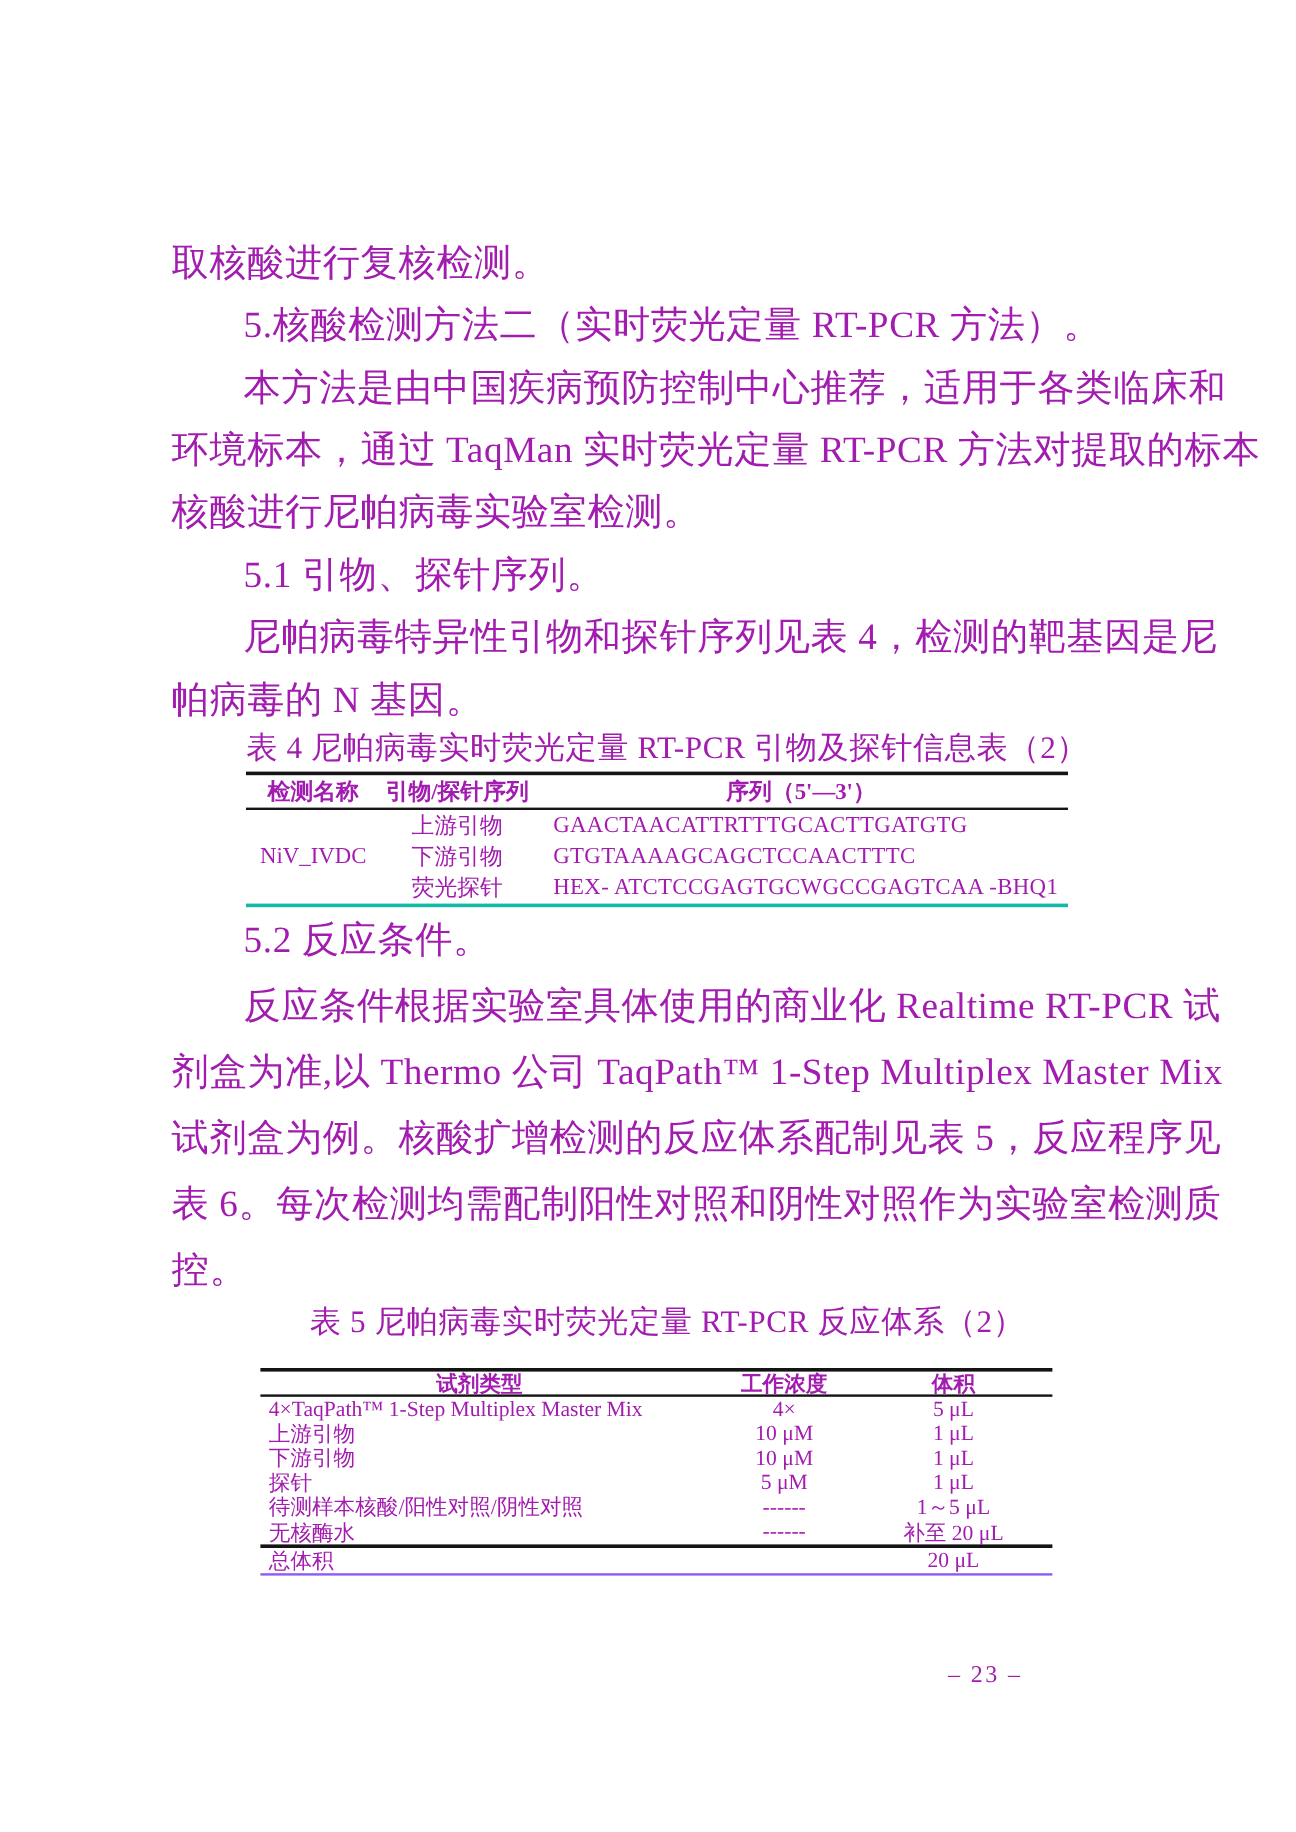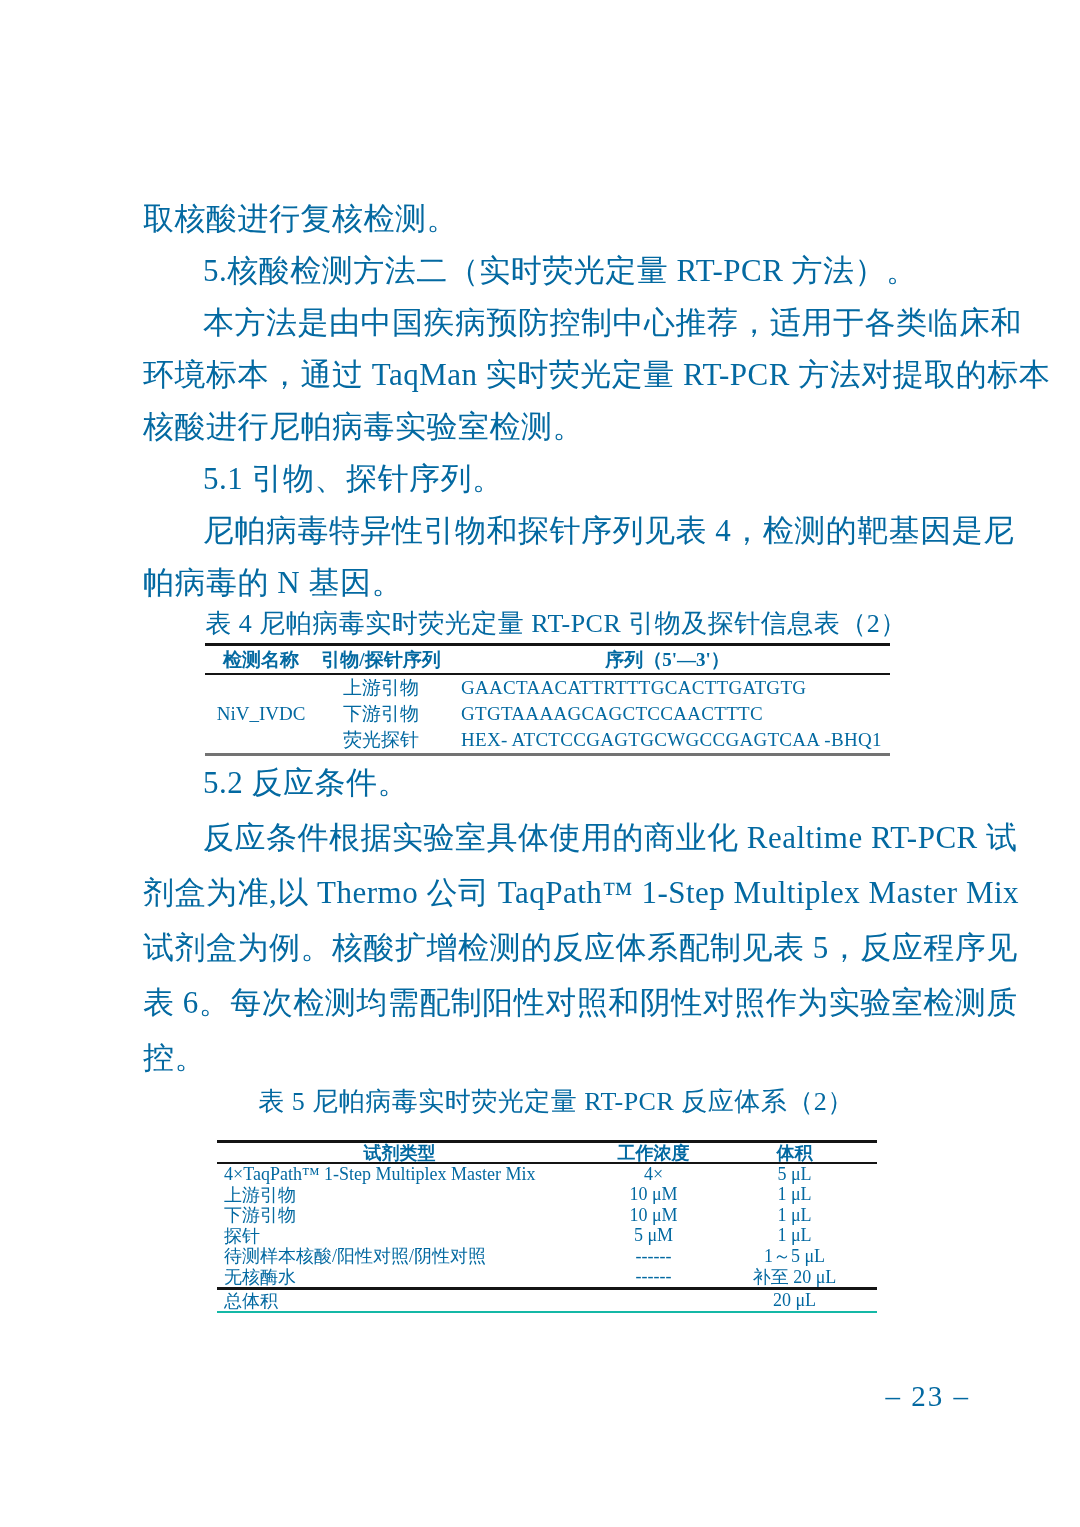--- a/index.html
+++ b/index.html
@@ -7,21 +7,21 @@
     padding: 0;
     background: #ffffff;
   }
   .page {
     position: relative;
     width: 1080px;
     height: 1527px;
     background: #ffffff;
     overflow: hidden;
     font-family: "Liberation Serif", "DejaVu Serif", serif;
-    color: #0369a1;
+    color: #a21caf;
   }
 
   
   .body-block {
     position: absolute;
     left: 143px;
     width: 802px;
   }
   .bline {
     height: 52px;
@@ -49,21 +49,21 @@
     letter-spacing: 0.5px;
   }
 
   
   .t4 {
     position: absolute;
     left: 205px;
     top: 643px;
     width: 685px;
     border-top: 3px solid #141414;
-    border-bottom: 3px solid #737373;
+    border-bottom: 3px solid #14b8a6;
     box-sizing: border-box;
     font-size: 19px;
   }
   .t4-head {
     display: flex;
     height: 27px;
     align-items: center;
     border-bottom: 2px solid #141414;
     font-weight: bold;
   }
@@ -86,21 +86,21 @@
   .t4-type { width: 128px; text-align: center; }
   .t4-seq { flex: 1; padding-left: 16px; letter-spacing: 0.3px; }
 
   
   .t5 {
     position: absolute;
     left: 217px;
     top: 1140px;
     width: 660px;
     border-top: 3px solid #141414;
-    border-bottom: 2px solid #14b8a6;
+    border-bottom: 2px solid #8b5cf6;
     box-sizing: border-box;
     font-size: 18px;
   }
   .t5-row {
     display: flex;
     height: 20.5px;
     align-items: center;
   }
   .t5-head {
     height: 19px;
@@ -115,22 +115,22 @@
   .t5-head .t5-c1 { text-align: center; padding-left: 0; }
   .t5-c2 { width: 143px; text-align: center; }
   .t5-c3 { flex: 1; text-align: center; padding-right: 13px; font-family: Liberation Serif, serif; }
 
   
   .page-number {
     position: absolute;
     left: 790px;
     top: 1378px;
     width: 180px;
-    text-align: right;
-    font-size: 29px;
+    text-align: left;
+    font-size: 20px;
     line-height: 36px;
     letter-spacing: 2px;
   }
 </style>
 </head>
 <body>
 
 <div class="page">
 
   <div class="body-block" style="top:193px">

